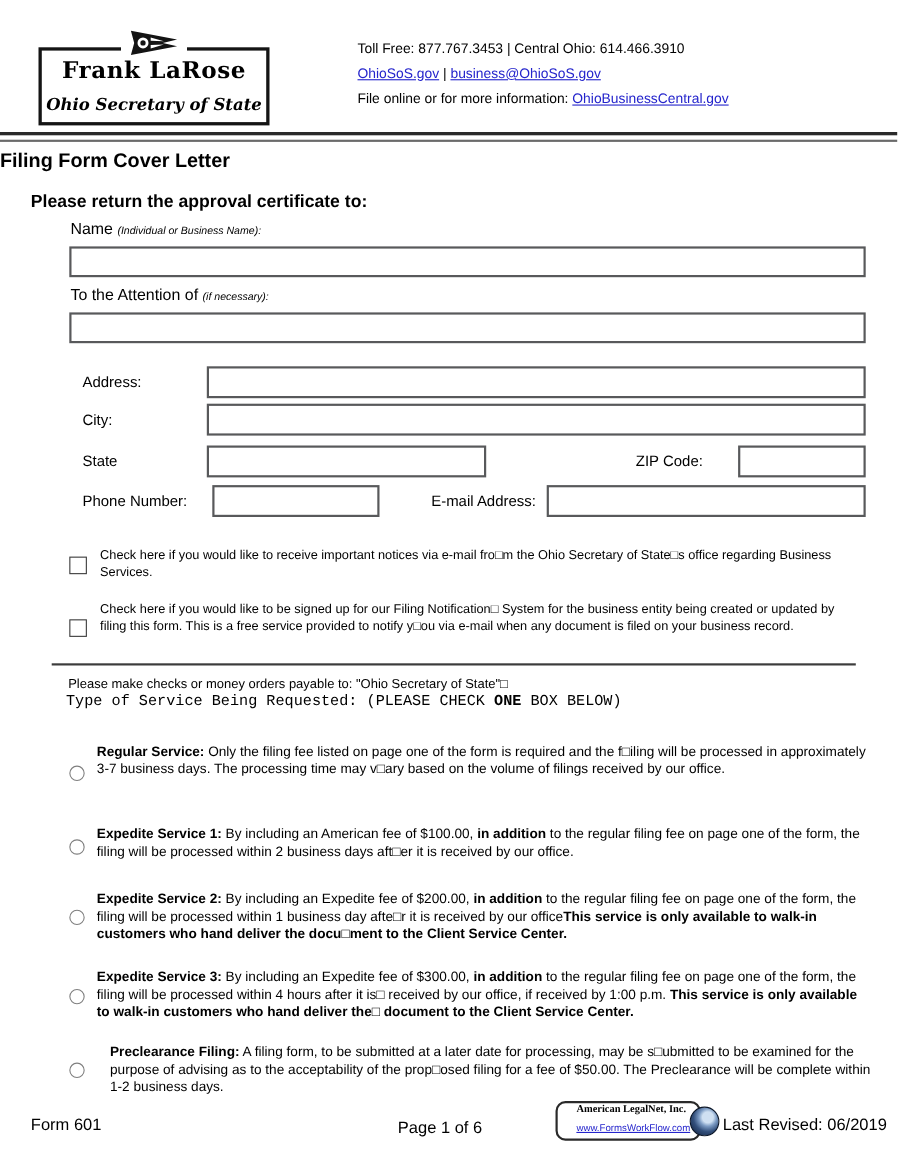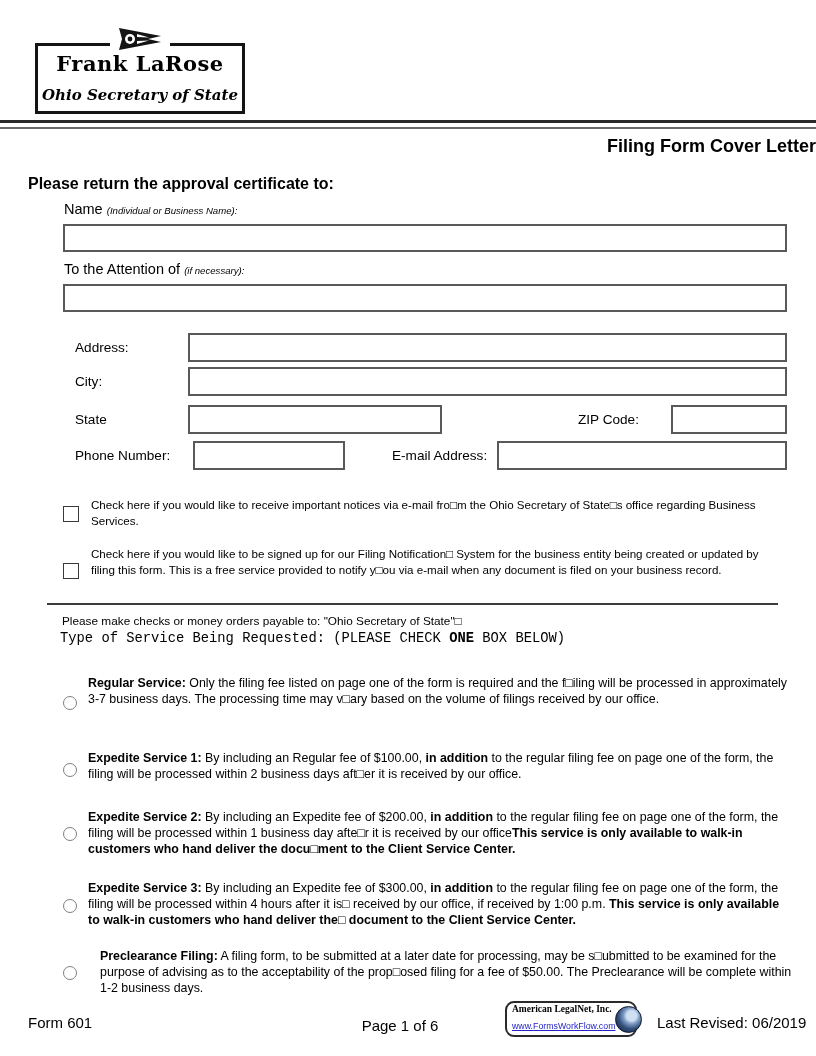--- a/index.html
+++ b/index.html
@@ -24,21 +24,21 @@
   .flag-wrap { position:absolute; top:-3px; left:50%; transform:translateX(-50%); background:#fff; padding:0 9px; line-height:0; }
 
   
   .contact { position:absolute; left:325px; top:37px; font-size:12.6px; }
   .contact .row { margin-bottom:9px; white-space:nowrap; }
   a.lnk { color:#2424cc; text-decoration:underline; cursor:pointer; }
 
   .double-rule { position:absolute; left:0; top:120px; width:816px; height:4px;
     border-top:3px solid #2a2a2a; border-bottom:2px solid #6a6a6a; }
 
-  .doc-title { position:absolute; left:0; top:136px; width:100%; text-align:right;
+  .doc-title { position:absolute; left:0; top:136px; width:100%; text-align:left;
     font-weight:bold; font-size:18px; }
 
   .return-heading { position:absolute; left:28px; top:175px; font-weight:bold; font-size:16px; }
 
   
   .flabel { position:absolute; font-size:13.6px; }
   .fhint  { font-style:italic; font-size:9.6px; }
   .tbox {
     position:absolute; box-sizing:border-box; background:#fff;
     border:2px solid #58595b; font:13px "Liberation Sans", sans-serif;
@@ -60,21 +60,21 @@
   .svc-text { position:absolute; left:88px; width:701px; font-size:12.4px; line-height:16.2px; }
   .b { font-weight:bold; }
 
   
   .footer-item { position:absolute; font-size:15px; }
   .badge {
     position:absolute; left:505px; top:1001px; width:132px; height:36px;
     border:2px solid #2a2a2a; border-radius:9px; background:#fff; box-sizing:border-box;
     display:flex; align-items:center; padding:2px 3px 2px 5px;
   }
-  .badge-txt { flex:1; line-height:1.15; }
+  .badge-txt { flex:1; line-height:1.15;margin-left:12px; }
   .badge-l1 { font-family:"Liberation Serif", serif; font-weight:bold; font-size:9.5px; white-space:nowrap; }
   .badge-l2 { font-size:8.8px; color:#2424cc; text-decoration:underline; white-space:nowrap; }
   .globe {
     width:25px; height:25px; border-radius:50%;
     background:radial-gradient(circle at 62% 35%, #cfe0f2 0 22%, #7d9cc4 36%, #33507c 58%, #0c1a33 100%);
     border:1px solid #0a1526; flex:0 0 auto;
   }
 </style>
 </head>
 <body>
@@ -89,20 +89,31 @@
         <circle cx="11" cy="12" r="5" fill="#ffffff"></circle>
         <circle cx="11" cy="12" r="2.4" fill="#141414"></circle>
         <polygon points="18,7 30,10.5 18,10 18,7" fill="#ffffff"></polygon>
         <polygon points="18,17 30,13.5 18,14 18,17" fill="#ffffff"></polygon>
       </svg>
     </div>
     <div class="logo-name">Frank LaRose</div>
     <div class="logo-sub">Ohio Secretary of State</div>
   </div>
 
+  <div class="contact">
+    <div class="row">Toll Free: 877.767.3453  |  Central Ohio: 614.466.3910</div>
+    <div class="row">
+      <a class="lnk">OhioSoS.gov</a>
+      <span>|</span>
+      <a class="lnk">business@OhioSoS.gov</a>
+    </div>
+    <div class="row">
+      <span>File online or for more information: </span><a class="lnk">OhioBusinessCentral.gov</a>
+    </div>
+  </div>
 
   <div class="double-rule"></div>
 
   <div class="doc-title">Filing Form Cover Letter</div>
   <div class="return-heading">Please return the approval certificate to:</div>
 
   <div class="flabel" style="left:64px; top:201px; font-size:14.5px;">
     <span>Name</span>
     <span class="fhint">(Individual or Business Name):</span>
   </div>
@@ -143,21 +154,21 @@
     <span>Type of Service Being Requested:  (PLEASE CHECK </span><span class="b">ONE</span><span> BOX BELOW)</span>
   </div>
 
   <div class="radio" style="top:696px;"></div>
   <div class="svc-text" style="top:675px;">
     <span class="b">Regular Service:</span><span> Only the filing fee listed on page one of the form is required and the f□iling will be processed in approximately 3-7 business days.  The processing time may v□ary based on the volume of filings received by our office.</span><span class="b"></span><span></span><span class="b"></span>
   </div>
 
   <div class="radio" style="top:763px;"></div>
   <div class="svc-text" style="top:750px;">
-    <span class="b">Expedite Service 1:</span><span>  By including an Regular fee of $100.00, </span><span class="b">in addition</span><span> to the regular filing fee on page one of the form, the filing will be processed within 2 business days aft□er it is received by our office.</span><span class="b"></span>
+    <span class="b">Expedite Service 1:</span><span>  By including an American fee of $100.00, </span><span class="b">in addition</span><span> to the regular filing fee on page one of the form, the filing will be processed within 2 business days aft□er it is received by our office.</span><span class="b"></span>
   </div>
 
   <div class="radio" style="top:827px;"></div>
   <div class="svc-text" style="top:809px;">
     <span class="b">Expedite Service 2:</span><span>  By including an Expedite fee of $200.00, </span><span class="b">in addition</span><span> to the regular filing fee on page one of the form, the filing will be processed within 1 business day afte□r it is received by our office</span><span class="b">This service is only available to walk-in customers who hand deliver the docu□ment to the Client Service Center.</span>
   </div>
 
   <div class="radio" style="top:899px;"></div>
   <div class="svc-text" style="top:880px;">
     <span class="b">Expedite Service 3:</span><span>  By including an Expedite fee of $300.00, </span><span class="b">in addition</span><span> to the regular filing fee on page one of the form, the filing will be processed within 4 hours after it is□ received by our office, if received by 1:00 p.m.  </span><span class="b">This service is only available to walk-in customers who hand deliver the□ document to the Client Service Center.</span>

